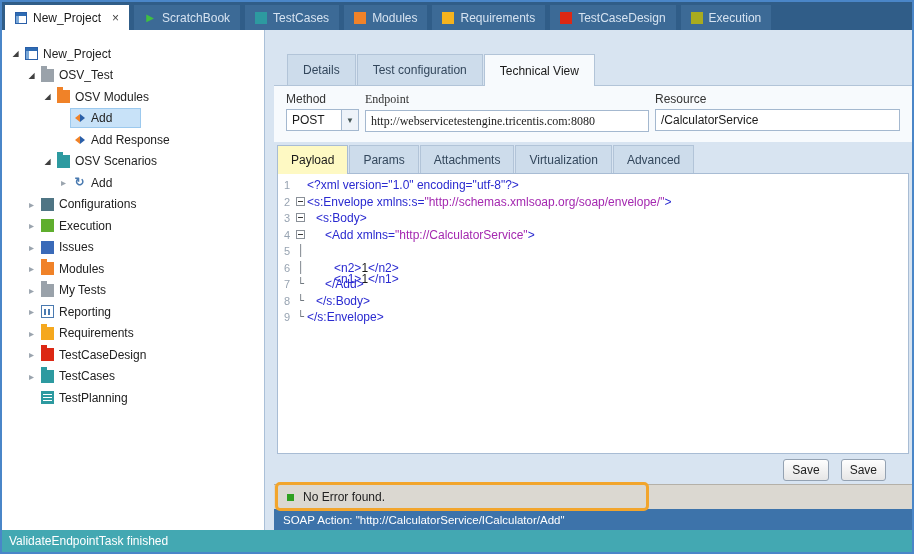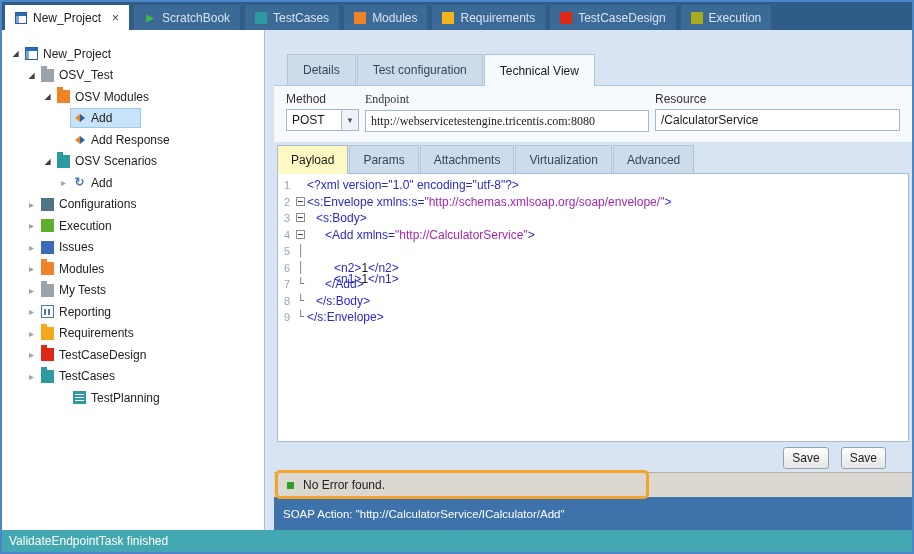--- a/index.html
+++ b/index.html
@@ -98,21 +98,21 @@
   .seg-tag { color:#2a2ad0; } .seg-val { color:#a428b0; } .seg-txt { color:#1a1a1a; }
   .btn-row { height:27px; display:flex; justify-content:flex-end; align-items:center; gap:12px;
     padding-right:23px; margin:2px 3px 1px; flex:0 0 auto; }
   .btn { min-width:38px; height:22px; padding:0 8px; background:linear-gradient(#fefefe,#e6e6e6);
     border:1px solid #94a2b2; border-radius:3px; font-size:12px; font-family:inherit; color:#222; }
   .status-strip { height:25px; background:#dbd8d1; border-top:1px solid #b4b0a8; display:flex;
     align-items:center; padding-left:13px; position:relative; flex:0 0 auto; }
   .err-bullet { width:7px; height:7px; background:var(--status-green,#2ea020); margin-right:9px; flex:0 0 auto; }
   .err-highlight { position:absolute; left:1px; top:-3px; width:374px; height:29px;
     border:3px solid var(--accent-orange,#f2a52c); border-radius:5px; pointer-events:none; z-index:5; }
-  .soap-strip { height:33px; background:var(--soap-blue,#3d73aa); color:#fff; display:flex;
+  .soap-strip { height:21px; background:var(--soap-blue,#3d73aa); color:#fff; display:flex;
     align-items:center; padding-left:9px; font-size:11.5px; flex:0 0 auto; white-space:nowrap; }
   .statusbar { height:22px; background:var(--statusbar-teal,#43a8b2); color:#fff; display:flex;
     align-items:center; padding-left:7px; flex:0 0 auto; }
 </style>
 </head>
 <body>
 
 <div class="window" style="--tabbar-blue: #305d88; --accent-orange: #f2a52c; --status-green: #2ea020; --soap-blue: #3d73aa; --statusbar-teal: #43a8b2;">
 
   <div class="doc-tabbar">
@@ -261,21 +261,21 @@
             <span class="tree-label">TestCaseDesign</span>
           </span>
         </div>
         <div class="tree-row" style="padding-left: 22px;">
           <span class="tree-arrow collapsed">▸</span>
           <span class="tree-wrap">
             <span class="ticon folder-teal"></span>
             <span class="tree-label">TestCases</span>
           </span>
         </div>
-        <div class="tree-row" style="padding-left: 22px; margin-left: 32px;">
+        <div class="tree-row" style="padding-left: 22px;">
           <span class="tree-arrow leaf"></span>
           <span class="tree-wrap">
             <span class="ticon testplanning"></span>
             <span class="tree-label">TestPlanning</span>
           </span>
         </div>
       </div>
 
     <div class="main">
       <div class="main-gap"></div>

